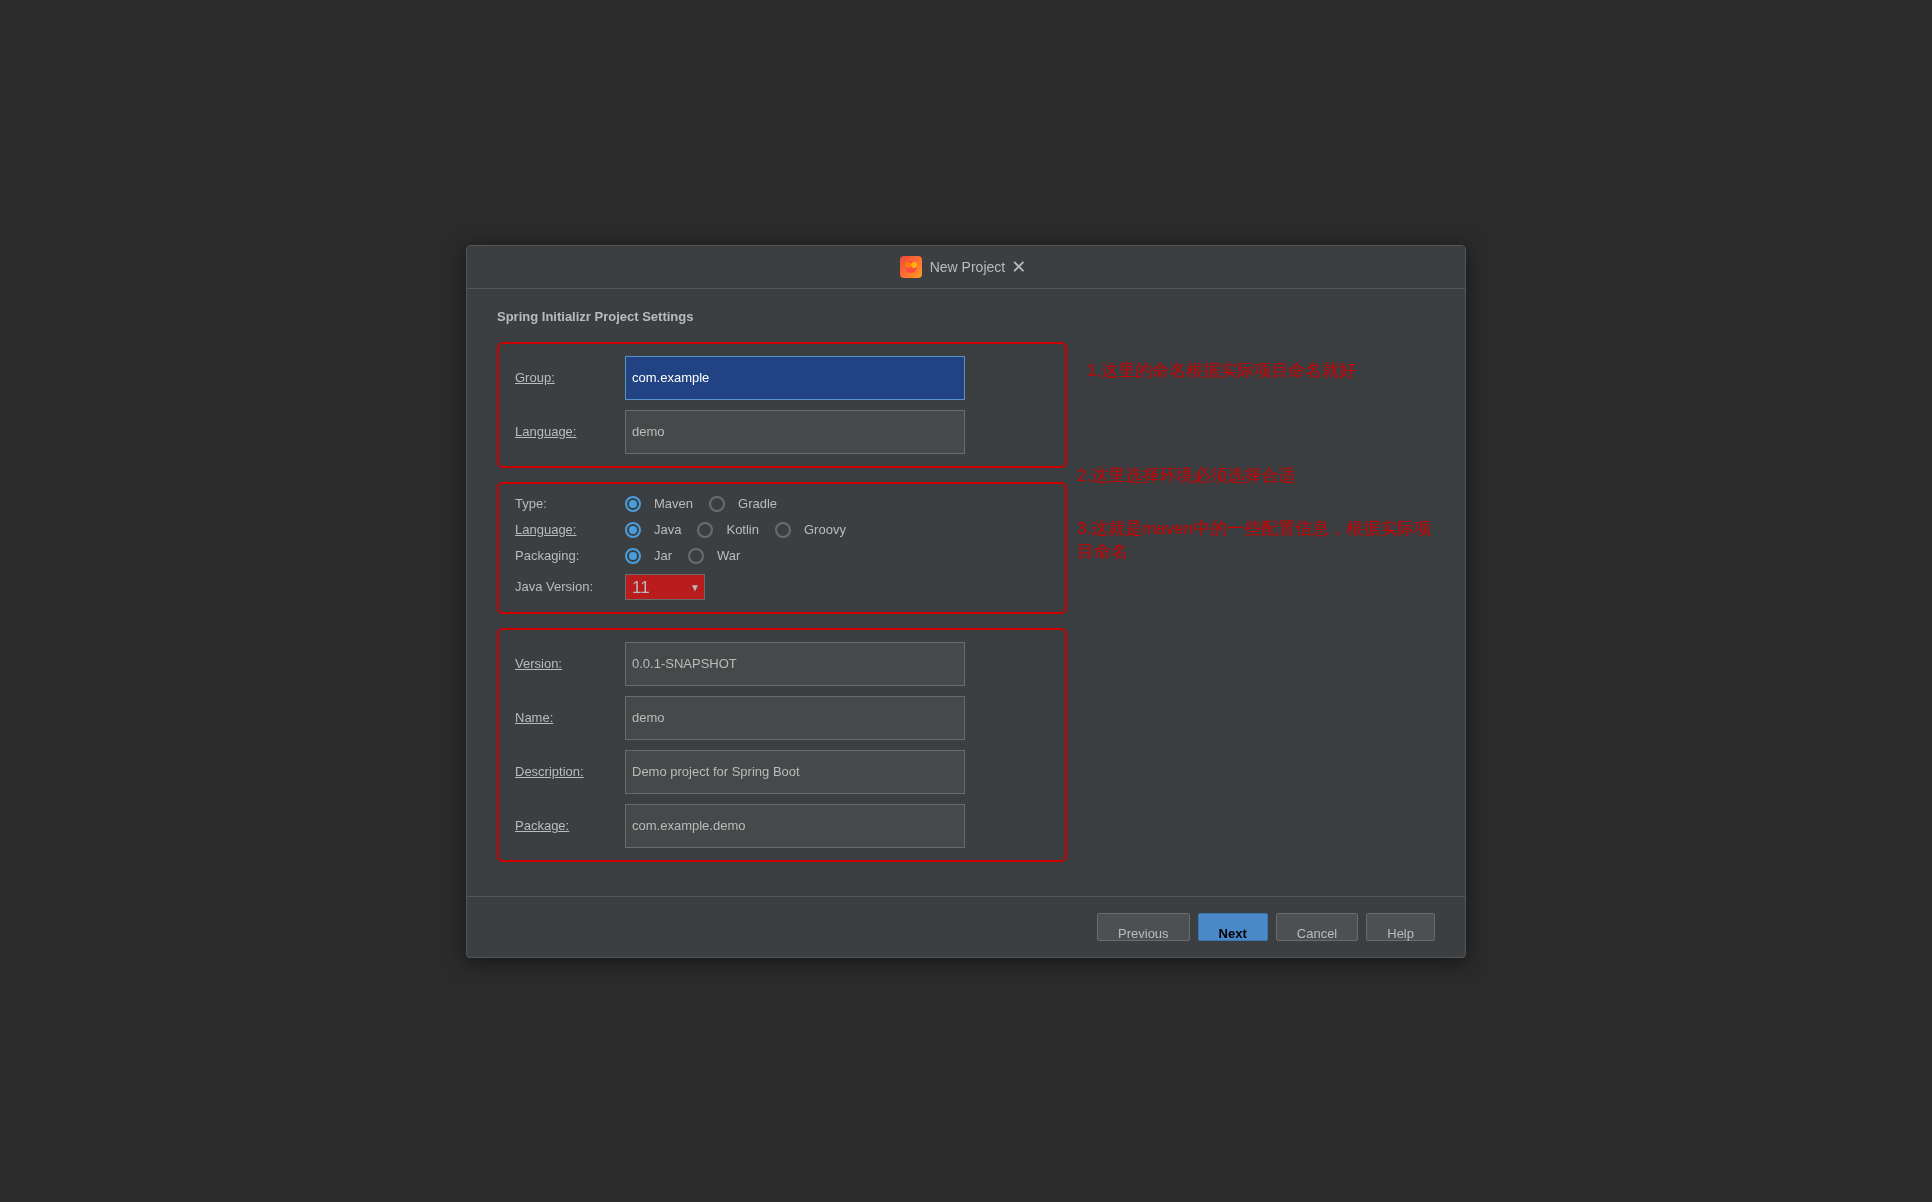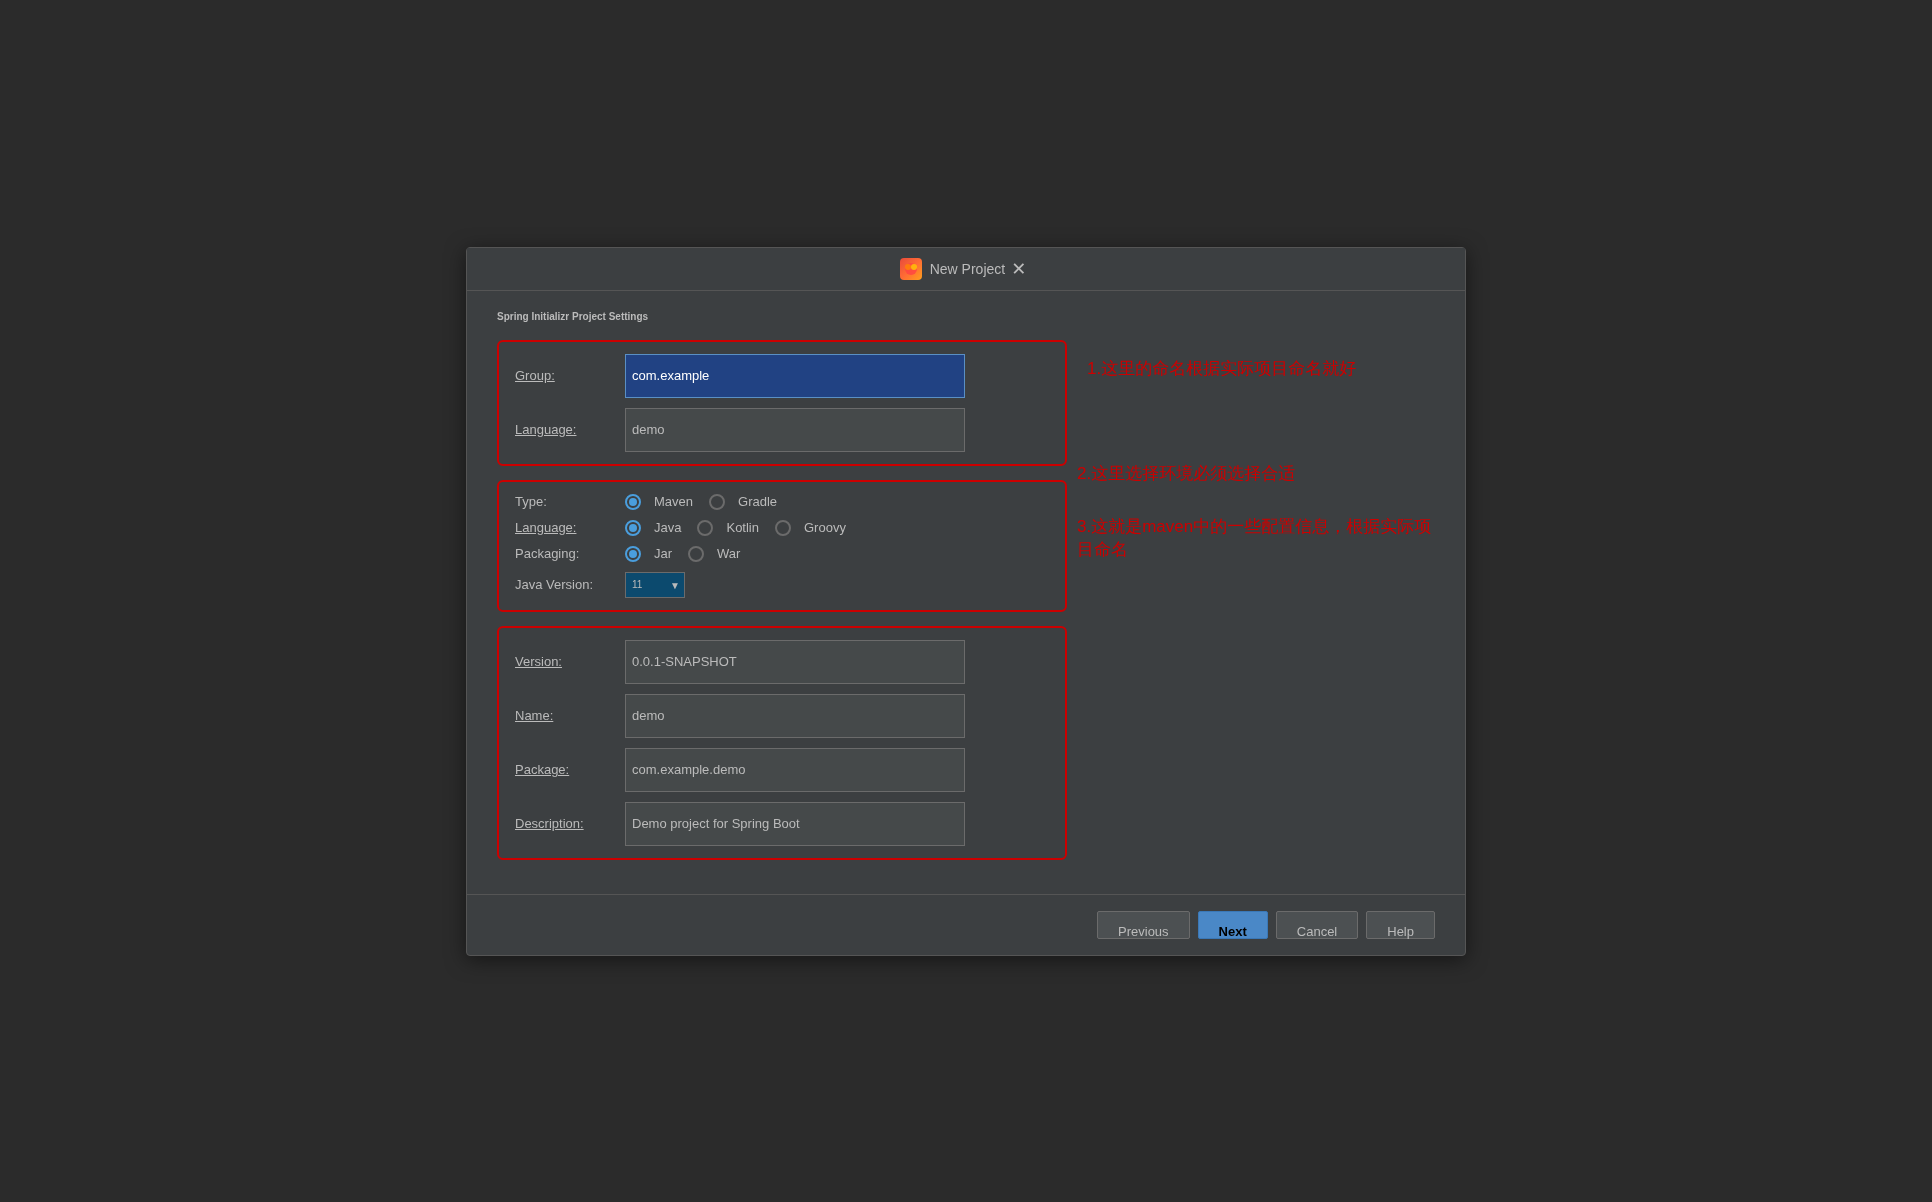--- a/index.html
+++ b/index.html
@@ -59,21 +59,21 @@
       border: none;
       line-height: 1;
       padding: 2px 6px;
     }
     .dialog-content {
       padding: 20px 30px;
       flex: 1;
       color: #bbbbbb;
     }
     .dialog-heading {
-      font-size: 10px;
+      font-size: 13px;
       font-weight: bold;
       color: #bbbbbb;
       margin-bottom: 18px;
     }
     .section-box {
       border: 2px solid #cc0000;
       border-radius: 6px;
       margin-bottom: 14px;
       padding: 12px 16px;
     }
@@ -142,27 +142,27 @@
       width: 8px;
       height: 8px;
       border-radius: 50%;
       background: #4a9edd;
     }
     .radio-label {
       color: #bbbbbb;
       font-size: 13px;
     }
     .version-select {
-      background: #0c4a6e;
+      background: #b91c1c;
       border: 1px solid #6b6b6b;
       color: #bbbbbb;
-      font-size: 10px;
+      font-size: 17px;
       padding: 3px 6px;
       height: 26px;
-      width: 60px;
+      width: 80px;
       cursor: pointer;
       appearance: none;
       -webkit-appearance: none;
       padding-right: 20px;
       position: relative;
     }
     .select-container {
       position: relative;
       display: inline-block;
     }
@@ -326,26 +326,26 @@
         <div class="section-box">
           <div class="form-row">
             <label class="form-label underline">Version:</label>
             <input type="text" class="form-input input-part1" value="0.0.1-SNAPSHOT" style="">
           </div>
           <div class="form-row">
             <label class="form-label underline">Name:</label>
             <input type="text" class="form-input input-part1" value="demo" style="">
           </div>
           <div class="form-row">
+            <label class="form-label underline">Description:</label>
+            <input type="text" class="form-input input-part1" value="Demo project for Spring Boot" style="">
+          </div>
+          <div class="form-row">
             <label class="form-label underline">Package:</label>
             <input type="text" class="form-input input-part1" value="com.example.demo" style="">
-          </div>
-          <div class="form-row">
-            <label class="form-label underline">Description:</label>
-            <input type="text" class="form-input input-part1" value="Demo project for Spring Boot" style="">
           </div>
         </div>
 
       </div>
 
       <div class="right-col">
 
         <div style="margin-top: 16px; display: flex; align-items: flex-start;">
           <div style="flex: 1;">
 

